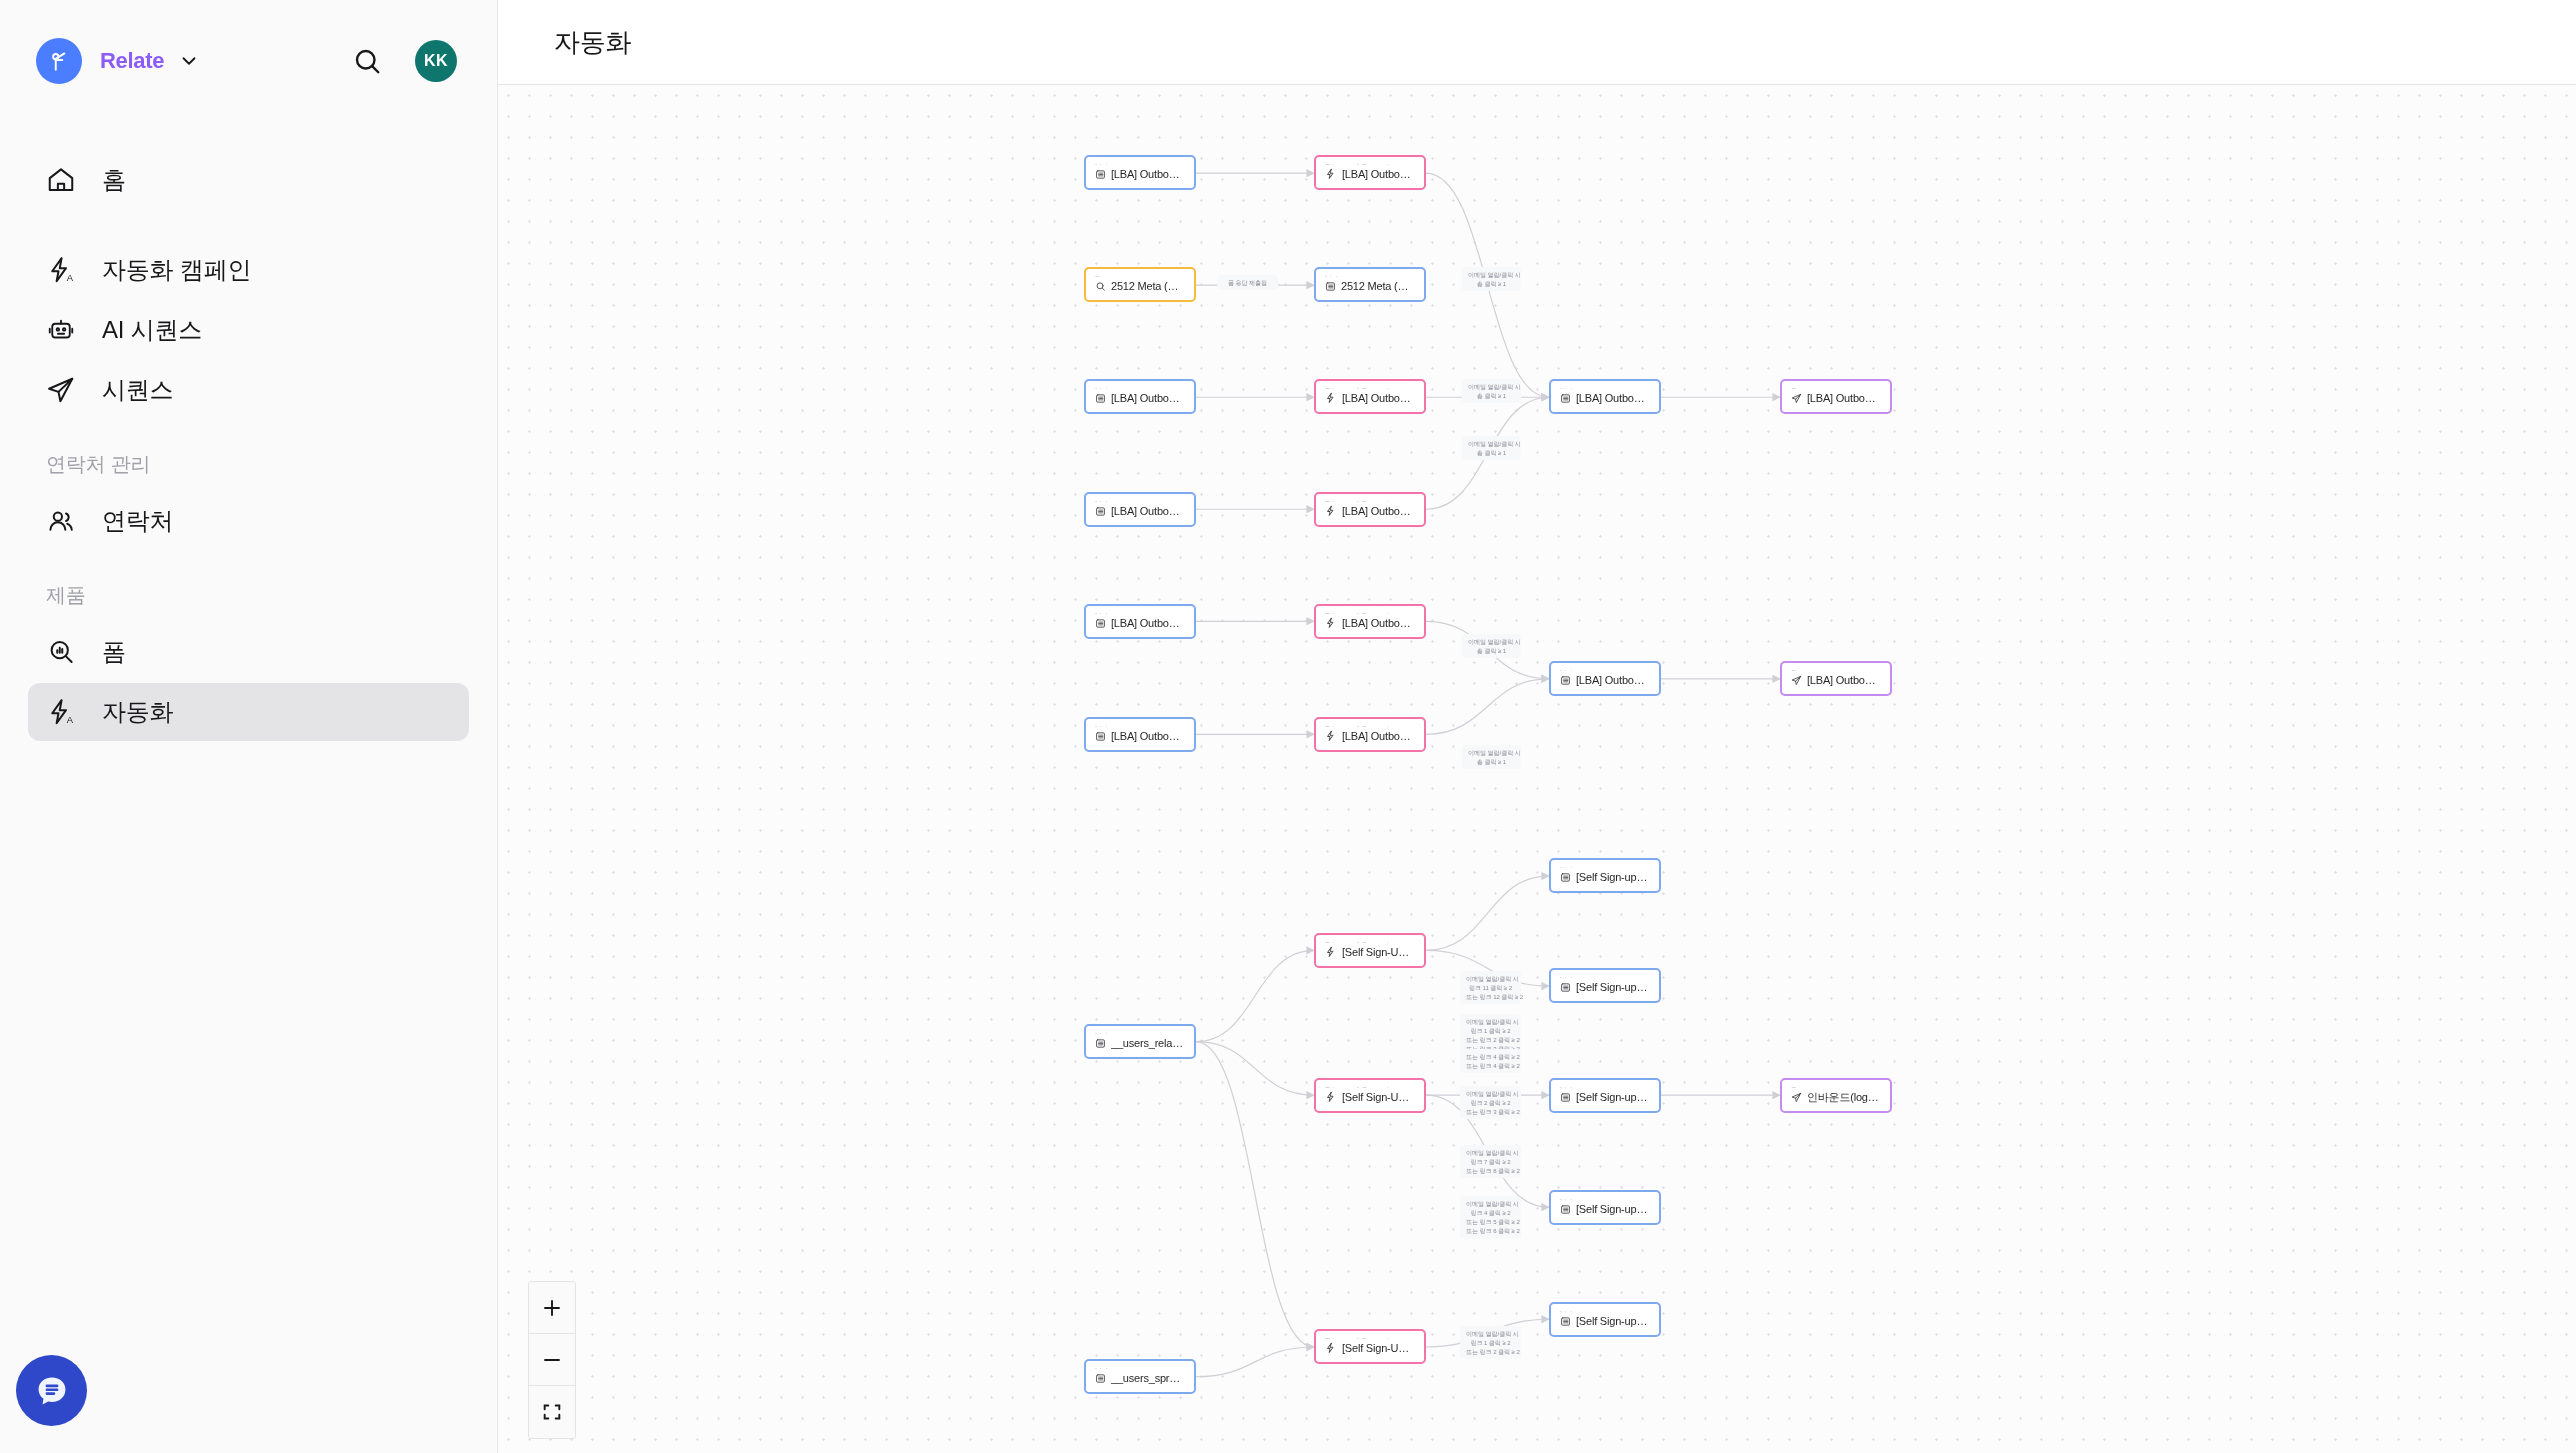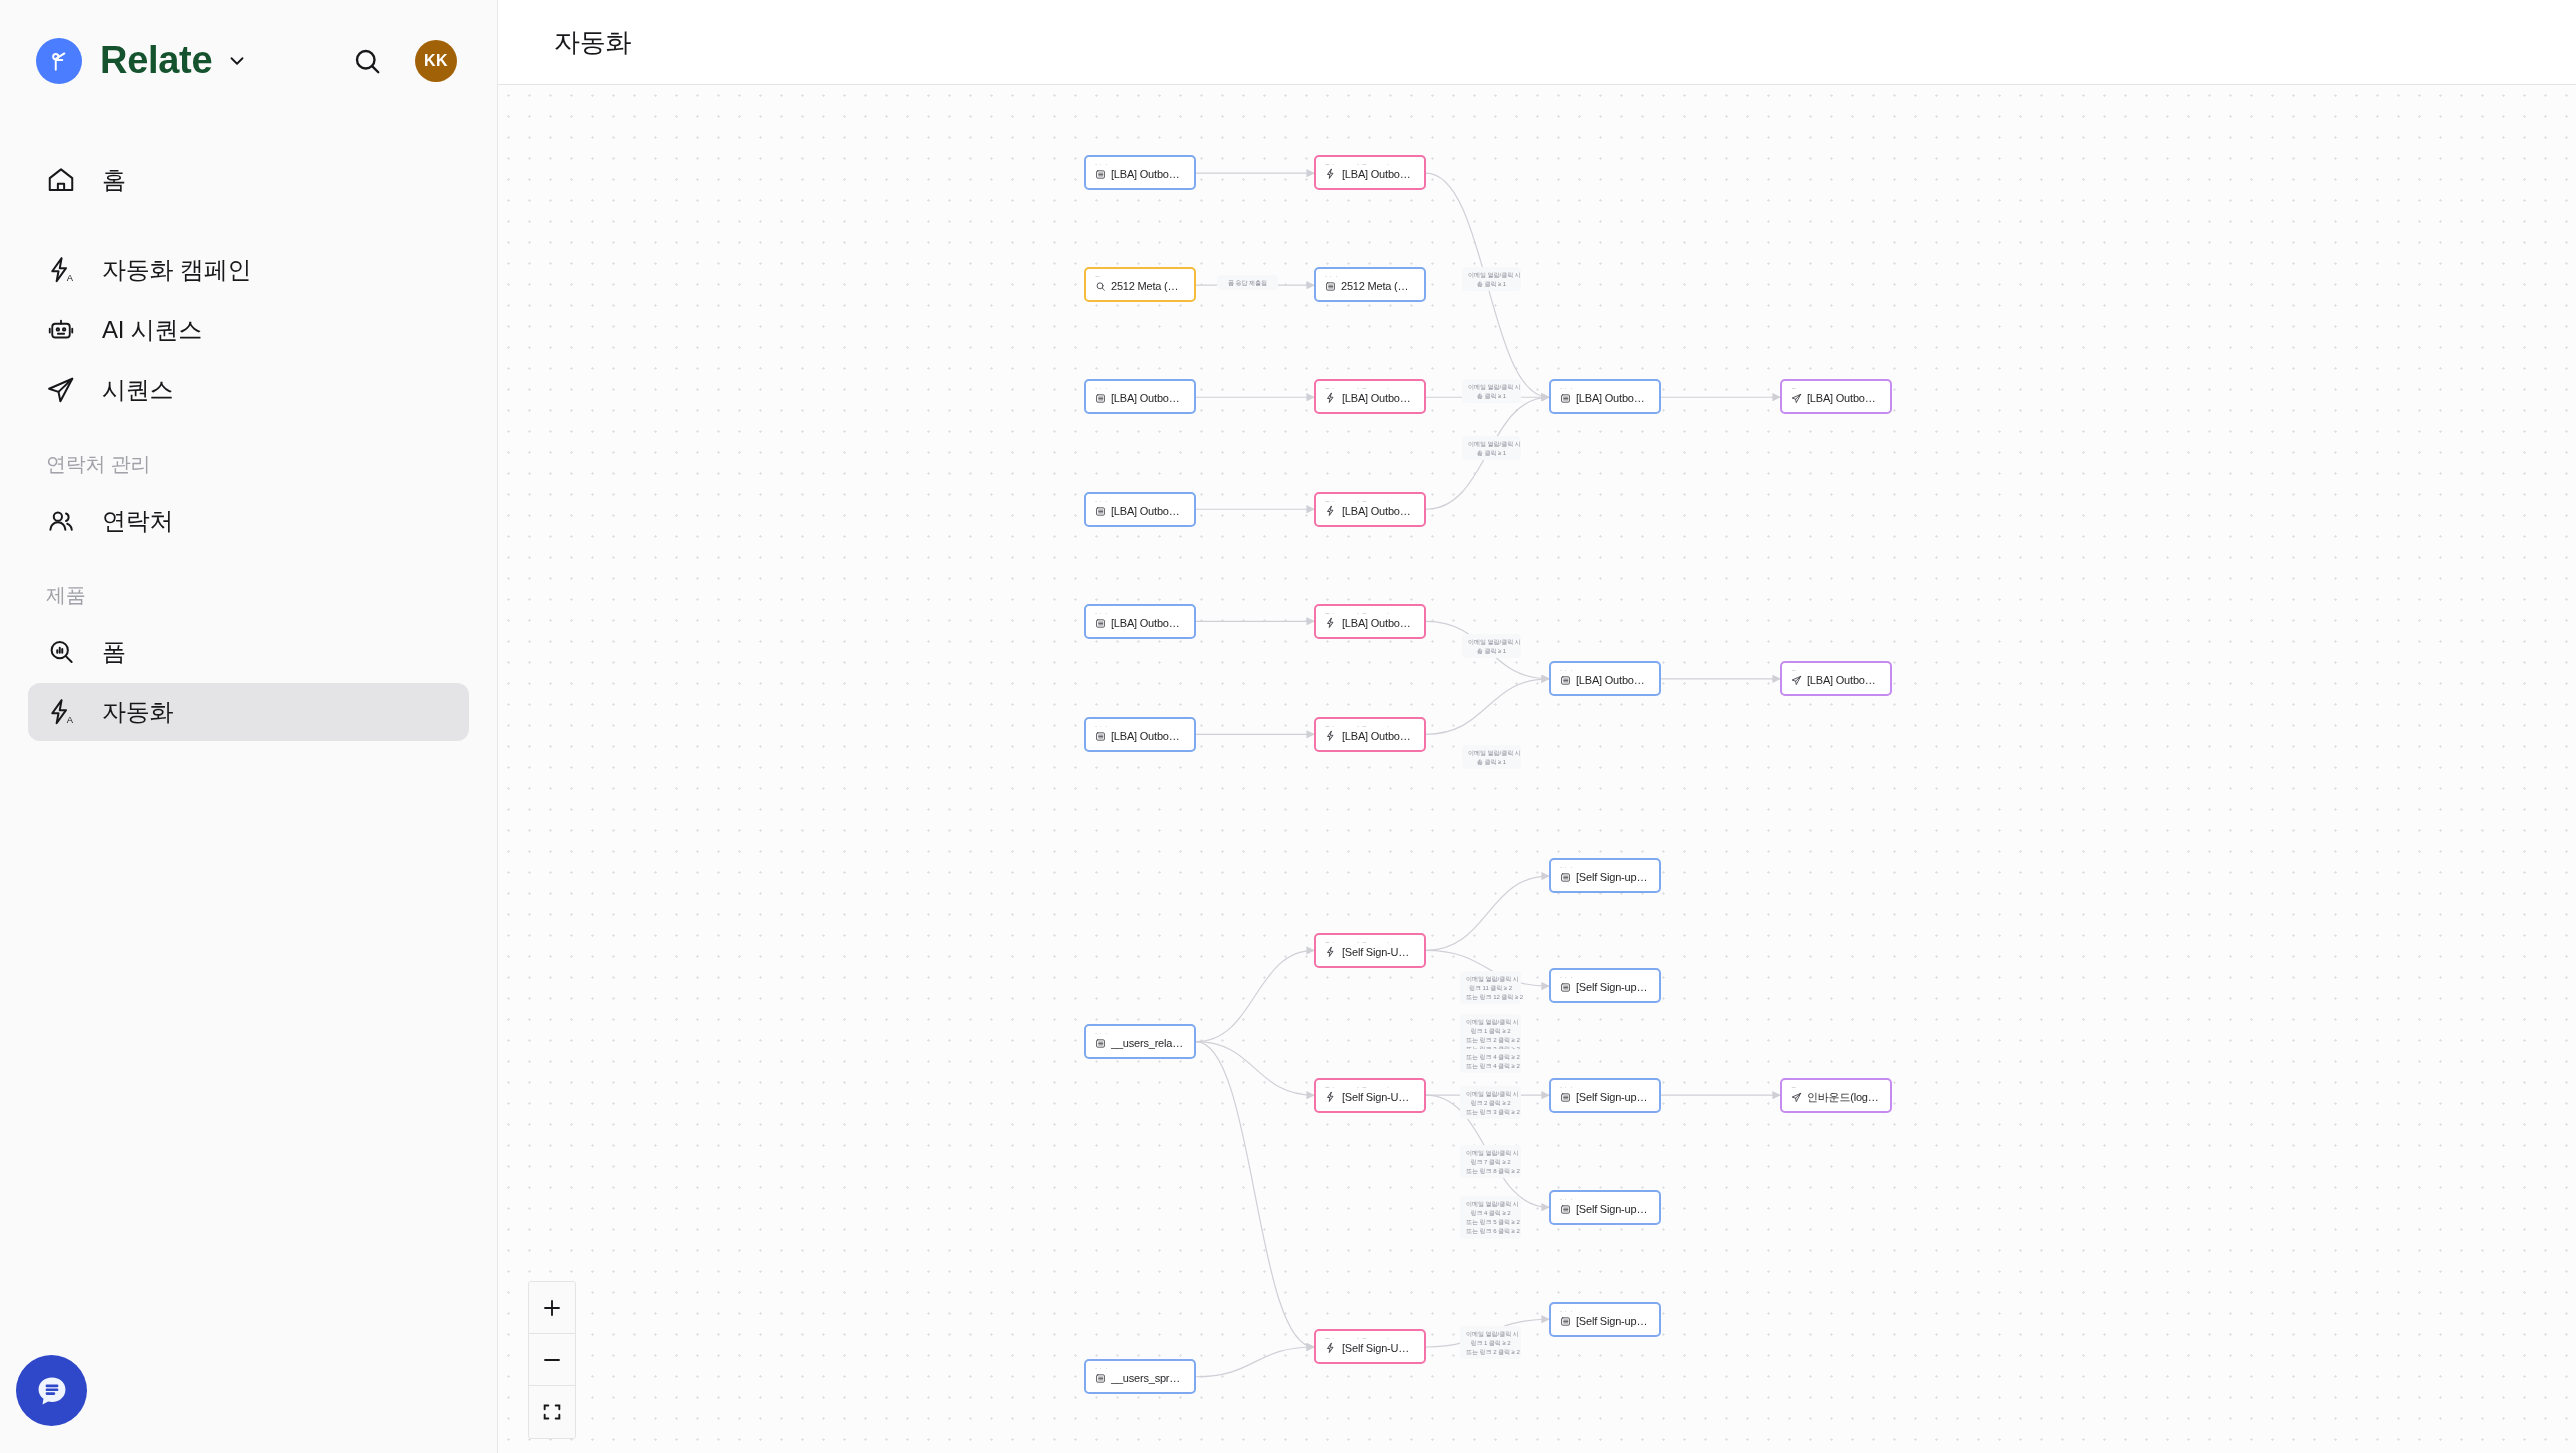--- a/index.html
+++ b/index.html
@@ -23,29 +23,29 @@
   .brand-row {
     display: flex; align-items: center;
     height: 121px; padding: 0 12px 0 8px;
   }
   .brand-logo {
     width: 46px; height: 46px; border-radius: 50%;
     background: #4a7dff; flex: none;
     display: flex; align-items: center; justify-content: center;
   }
   .brand-name {
-    font-size: 38px; font-weight: 700; color: #14532d;
+    font-size: 22px; font-weight: 700; color: #8b5cf6;
     margin-left: 18px; letter-spacing: -0.3px;
   }
   .brand-caret { margin-left: 14px; display:flex; align-items:center; }
   .brand-spacer { flex: 1; }
   .search-btn { width: 40px; height: 40px; display:flex; align-items:center; justify-content:center; }
   .avatar {
     width: 42px; height: 42px; border-radius: 50%;
-    background: #a16207; color: #fff;
+    background: #0f766e; color: #fff;
     font-size: 16px; font-weight: 600;
     display: flex; align-items: center; justify-content: center;
     margin-left: 28px; letter-spacing: 0.5px;
   }
 
   .nav-item {
     display: flex; align-items: center;
     height: 58px; padding: 0 18px;
     border-radius: 12px; cursor: pointer;
     margin-bottom: 2px;

